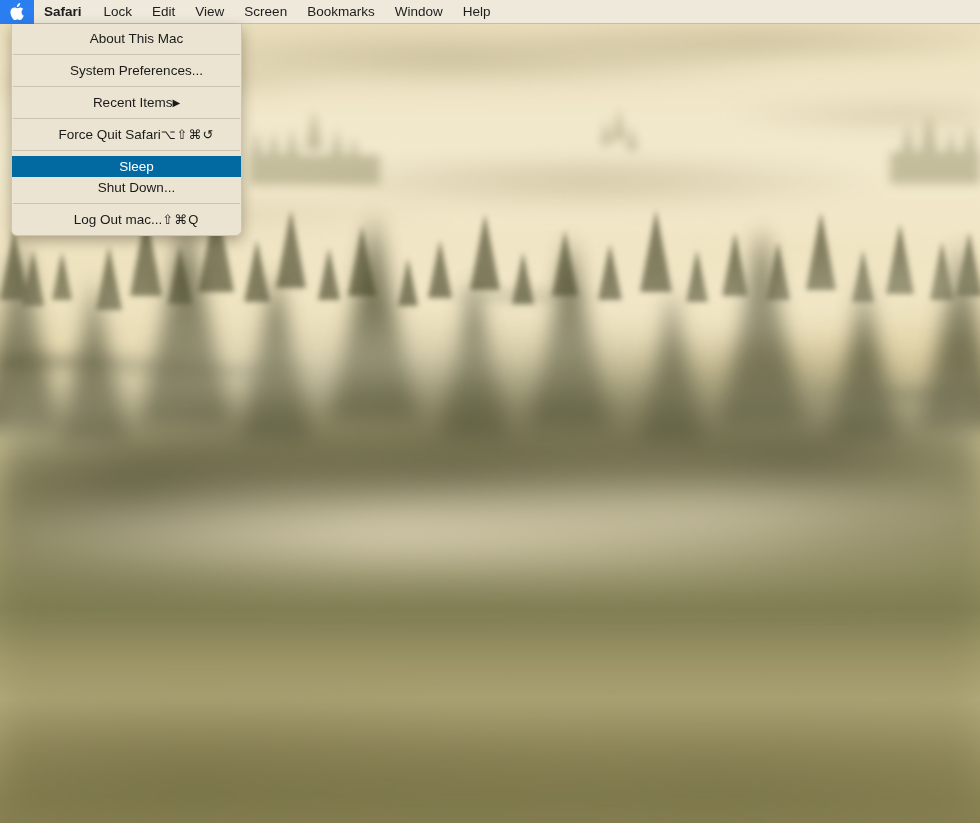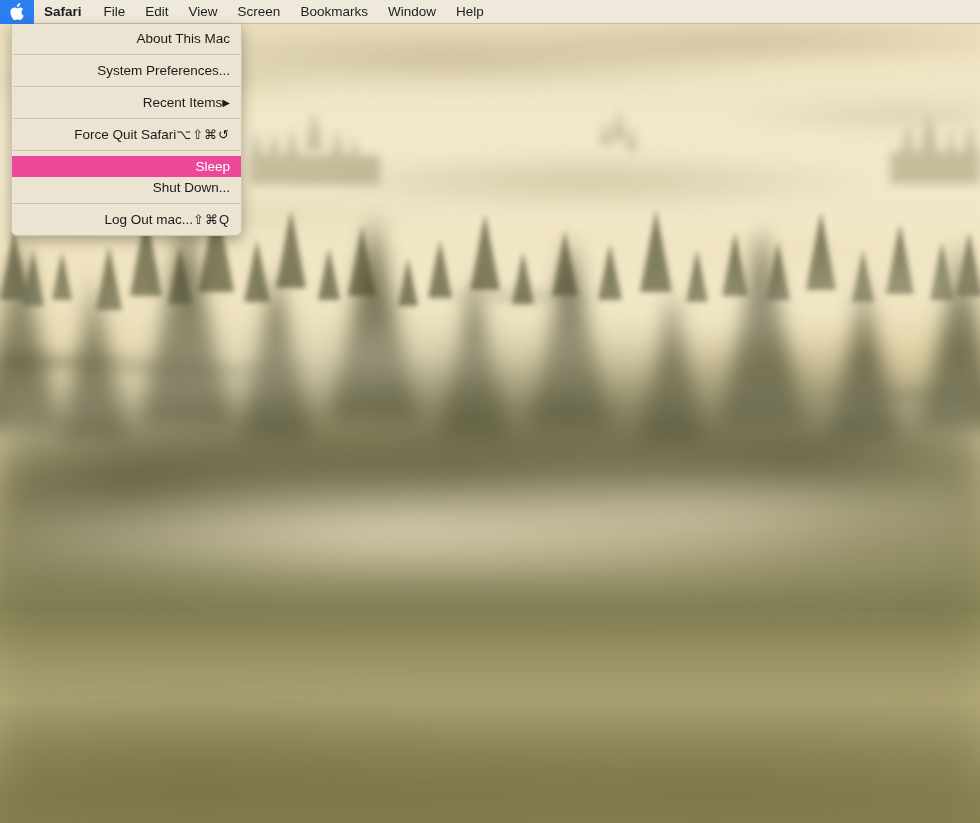--- a/index.html
+++ b/index.html
@@ -126,24 +126,24 @@
     border-bottom-left-radius:6px;
     border-bottom-right-radius:6px;
     box-shadow:0 5px 14px rgba(60,50,30,.38);
     z-index:30;
     padding:4px 0 5px 0;
     font-size:13.5px;
     color:#1a1a1a;
     user-select:none;
   }
   .mi {
-    display:flex; align-items:center; justify-content:flex-end;
-    height:21px; padding:0 11px 0 23px; white-space:nowrap;
-  }
-  .mi.selected { background:#ec4899; color:#ffffff; }
+    display:flex; align-items:center; justify-content:center;
+    height:21px; padding:0 3px 0 23px; white-space:nowrap;
+  }
+  .mi.selected { background:#0369a1; color:#ffffff; }
   .mi-label { line-height:21px; }
   .mi-shortcut { font-size:13px; letter-spacing:1px; color:#1a1a1a; }
   .mi-arrow { font-size:10px; line-height:21px; color:#1a1a1a; }
   .mi-sep { height:1px; background:#cdc4ae; margin:5px 1px; }
 </style>
 </head>
 <body>
 
 <div id="wallpaper">
   <div class="wp-layer wp-sky"></div>
@@ -237,21 +237,21 @@
 <div id="menubar">
   <div class="mb-apple">
     <span>
       <svg width="15" height="17" viewBox="0 0 15 17" xmlns="http://www.w3.org/2000/svg">
         <path fill="#ffffff" d="M10.2 0c.1 1-.3 2-.9 2.7-.6.8-1.6 1.4-2.5 1.3-.1-1 .4-2 .9-2.6C8.4.6 9.4 0 10.2 0zm3.1 6c-.1.1-1.8 1-1.8 3.2 0 2.5 2.2 3.4 2.3 3.4 0 .1-.4 1.3-1.2 2.4-.7 1-1.4 2-2.5 2-1.1 0-1.4-.6-2.7-.6-1.2 0-1.6.6-2.6.7-1 .1-1.8-1.1-2.5-2.1C.8 12.8-.3 9.1 1.1 6.6c.7-1.2 2-2 3.4-2 1 0 2 .7 2.6.7.6 0 1.8-.8 3-.8.5 0 2 .2 3.2 1.5z"></path>
       </svg>
     </span>
   </div>
   <div id="mb-items" style="display: flex; align-items: center;">
       <div class="mb-item app-name">Safari</div>
-      <div class="mb-item">File</div>
+      <div class="mb-item">Lock</div>
       <div class="mb-item">Edit</div>
       <div class="mb-item">View</div>
       <div class="mb-item">Screen</div>
       <div class="mb-item">Bookmarks</div>
       <div class="mb-item">Window</div>
       <div class="mb-item">Help</div>
     </div>
 </div>
 
 <div id="apple-menu">

